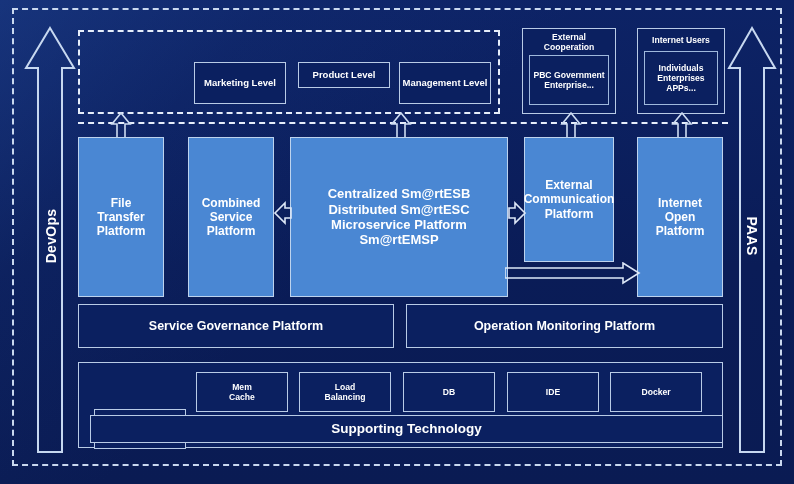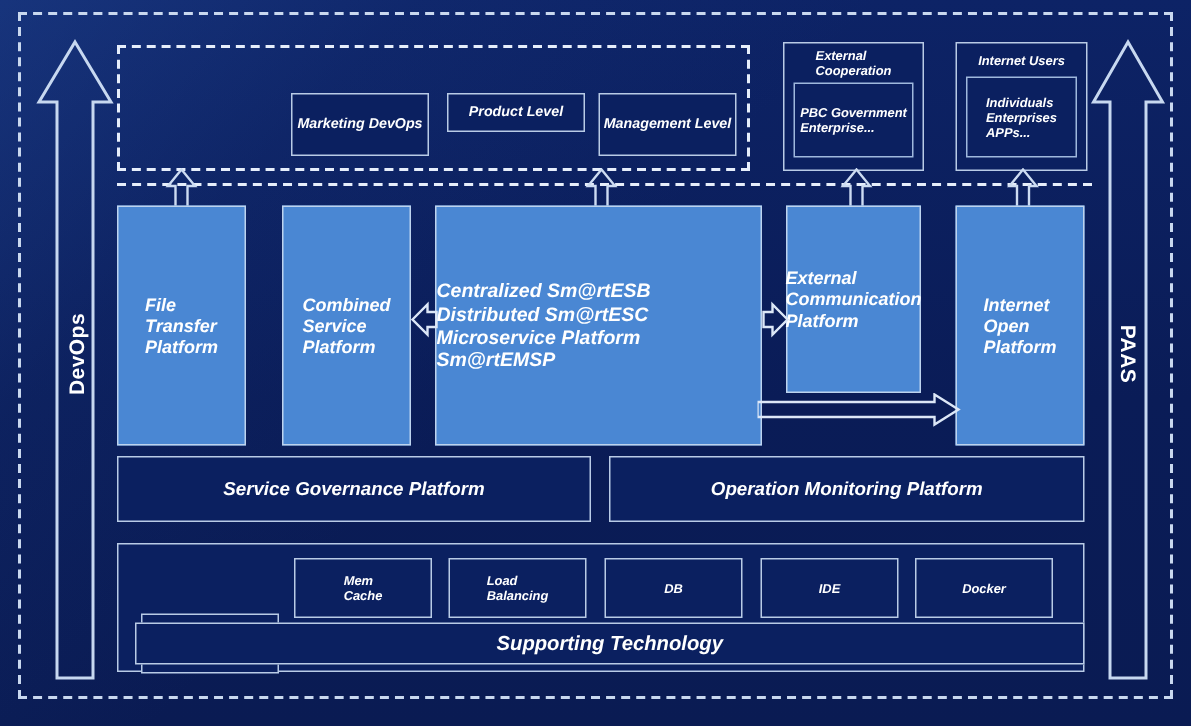--- a/index.html
+++ b/index.html
@@ -12,21 +12,21 @@
   #canvas{
     position:relative;width:794px;height:484px;
     background:
       linear-gradient(135deg, rgba(40,80,160,.38) 0%, rgba(30,64,140,.16) 22%, rgba(11,31,94,0) 46%),
       linear-gradient(180deg,#0d2366 0%, #0a1c57 55%, #0a1b53 100%);
     color:#ffffff;
   }
 
   
   .abs{position:absolute;box-sizing:border-box;}
-  .ctr{display:flex;align-items:center;justify-content:center;text-align:left;line-height:1.18;font-style:italic;}
+  .ctr{display:flex;align-items:center;justify-content:center;text-align:center;line-height:1.18;}
 
   .outer-dash{
     border:2px dashed #c9d8ef;
     background:transparent;
   }
   .dash-zone{
     border:2px dashed #e6eefb;
   }
   .navy-box{
     background:#0b2060;
@@ -80,21 +80,21 @@
 
   <div class="side-arrow" style="left:727px;top:24px;">
     <svg width="50" height="432" viewBox="0 0 50 432">
       <polygon points="25,4 48,44 37,44 37,428 13,428 13,44 2,44" fill="none" stroke="#c7d8f0" stroke-width="2"></polygon>
     </svg>
   </div>
   <div class="side-label right" style="left:717px;top:228px;width:70px;text-align:center;">PAAS</div>
 
   <div class="abs dash-zone" style="left:78px;top:30px;width:422px;height:84px;"></div>
 
-  <div class="abs navy-box ctr t-small" style="left:194px;top:62px;width:92px;height:42px;">Marketing DevOps</div>
+  <div class="abs navy-box ctr t-small" style="left:194px;top:62px;width:92px;height:42px;">Marketing Level</div>
   <div class="abs navy-box ctr t-small" style="left:298px;top:62px;width:92px;height:26px;">Product Level</div>
   <div class="abs navy-box ctr t-small" style="left:399px;top:62px;width:92px;height:42px;">Management Level</div>
 
   <div class="abs navy-box" style="left:522px;top:28px;width:94px;height:86px;">
     <div class="ctr t-tiny multiline" style="height:26px;width:100%;">External
 Cooperation</div>
     <div class="navy-box-2 ctr t-tiny multiline" style="box-sizing:border-box;margin:0 6px;height:50px;">PBC Government
 Enterprise...</div>
   </div>
 

